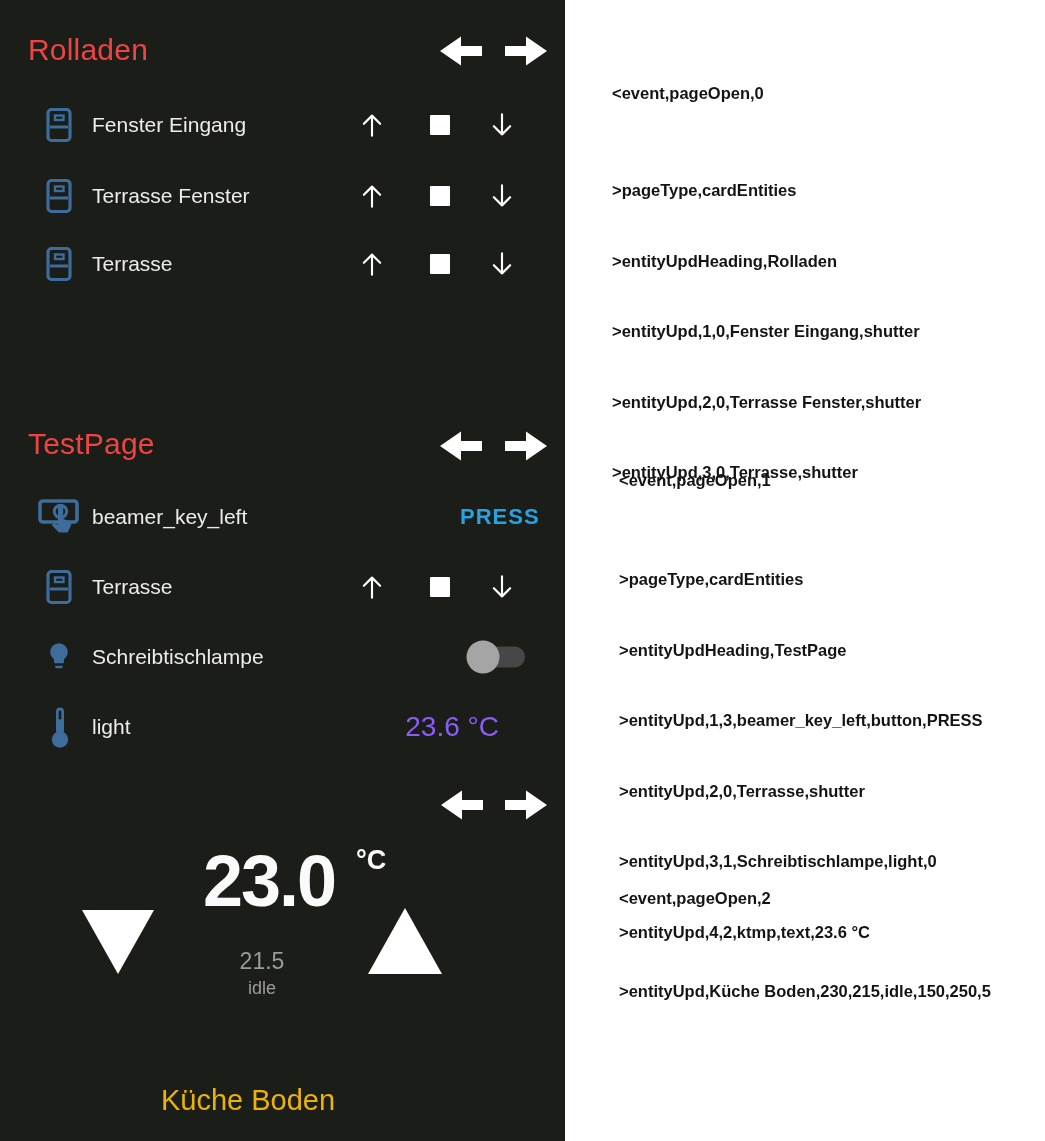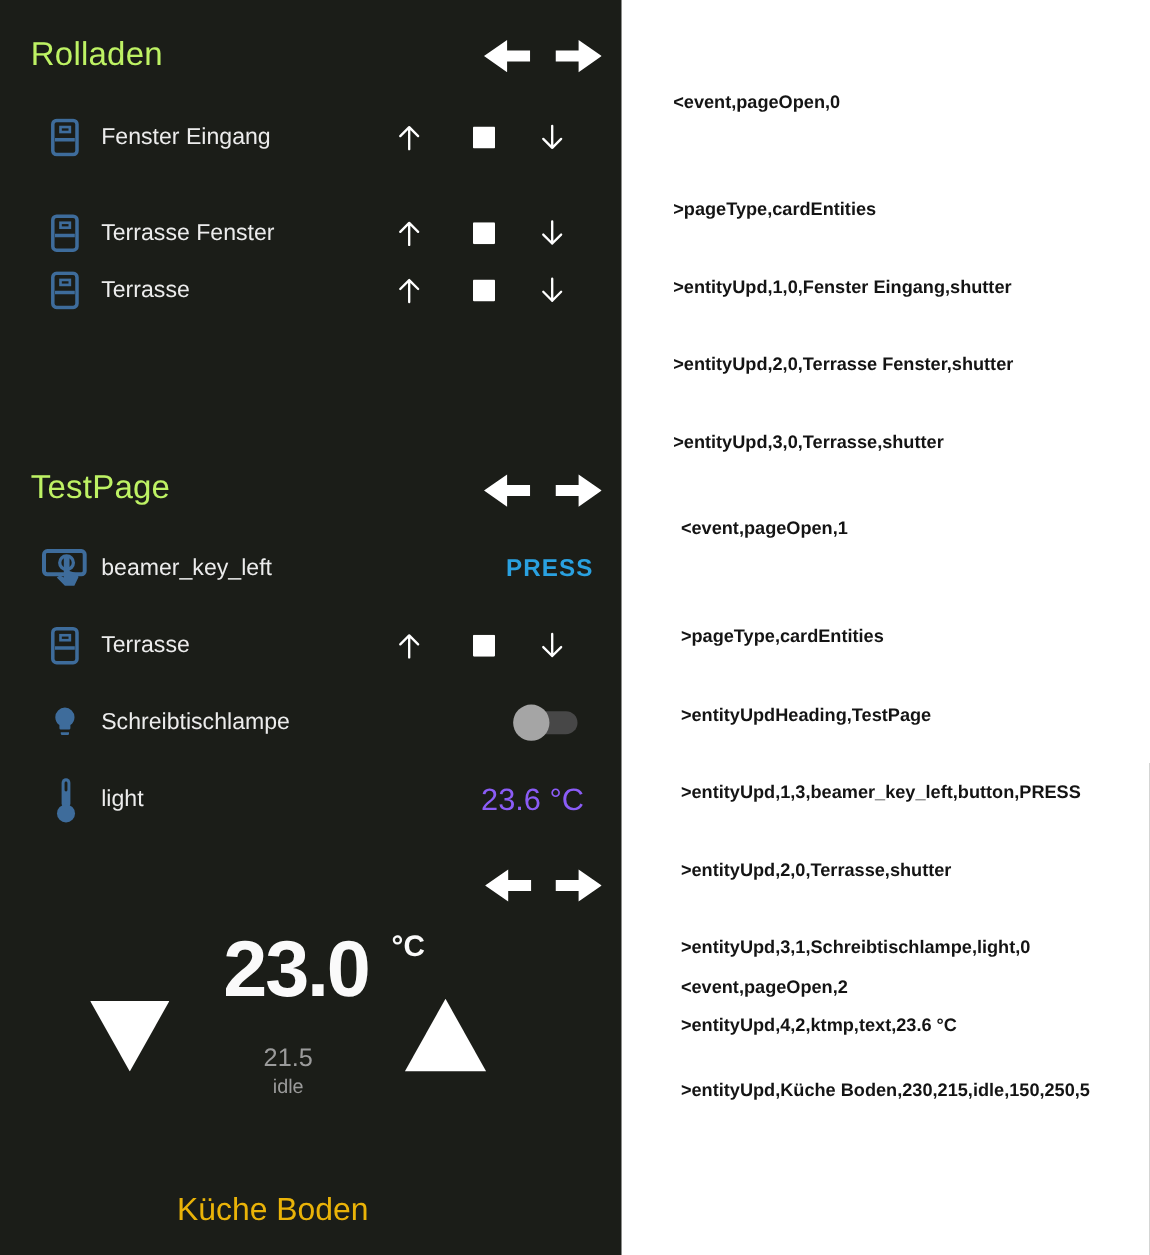--- a/index.html
+++ b/index.html
@@ -1,25 +1,25 @@
 <!DOCTYPE html>
 <html><head>
 <meta charset="utf-8">
 <style>
   html,body{margin:0;padding:0;background:#fff;}
   .stage{position:relative;width:1045px;height:1141px;background:#ffffff;overflow:hidden;
          font-family:"Liberation Sans",sans-serif;}
   .panel{position:absolute;left:0;top:0;width:565px;height:1141px;background:#1b1d18;}
 
   
-  .hdr-title{position:absolute;color:#bef264;font-size:30px;font-weight:400;letter-spacing:.2px;}
+  .hdr-title{position:absolute;color:#ef4444;font-size:30px;font-weight:400;letter-spacing:.2px;}
   .nav-btn{position:absolute;width:42px;height:33px;display:flex;align-items:center;justify-content:center;}
 
   
-  .erow{position:absolute;left:0;width:527px;height:48px;padding-left:32px;}
+  .erow{position:absolute;left:0;width:527px;height:48px;}
   .eicon{position:absolute;top:50%;transform:translateY(-50%);display:flex;}
   .elabel{position:absolute;left:92px;top:50%;transform:translateY(-50%);
           color:#ececec;font-size:21px;font-weight:400;white-space:nowrap;}
   .ctl{position:absolute;top:50%;transform:translateY(-50%);display:flex;}
   .press{position:absolute;left:460px;top:50%;transform:translateY(-50%);
          color:#2aa1e0;font-size:22px;font-weight:700;letter-spacing:1px;}
   .txtval{position:absolute;right:28px;top:50%;transform:translateY(-50%);
           color:#8b5cf6;font-size:28px;white-space:nowrap;}
   .toggle{position:absolute;left:466px;top:638px;}
 
@@ -77,21 +77,21 @@
   <svg width="20" height="20" viewBox="0 0 20 20">
     <rect x="0" y="0" width="20" height="20" rx="1" fill="#ffffff"></rect>
   </svg>
 </span>
         <span class="ctl icon-slot" style="left:487px;">
   <svg width="30" height="31" viewBox="0 0 24 24">
     <path fill="none" stroke="#ffffff" stroke-width="1.7" stroke-linecap="round" stroke-linejoin="round" d="M12 3.5v16M5.5 13l6.5 6.5L18.5 13"></path>
   </svg>
 </span>
       </div>
-      <div class="erow" style="top:188px;text-align:center;">
+      <div class="erow" style="top:172px;text-align:center;">
         <span class="eicon icon-slot" style="left:46px;">
   <svg width="26" height="35" viewBox="0 0 26 35">
     <rect x="2" y="2" width="22" height="31" rx="3.5" fill="none" stroke="#3e6c9b" stroke-width="3.2"></rect>
     <rect x="9" y="8" width="8.5" height="4.5" fill="none" stroke="#3e6c9b" stroke-width="2.4"></rect>
     <line x1="4" y1="19.5" x2="22" y2="19.5" stroke="#3e6c9b" stroke-width="3.2"></line>
   </svg>
 </span>
         <span class="elabel">Terrasse Fenster</span>
         <span class="ctl icon-slot" style="left:357px;">
   <svg width="30" height="31" viewBox="0 0 24 24">
@@ -244,20 +244,21 @@
       <span class="temp-target">21.5</span>
       <span class="temp-state">idle</span>
       <span class="thermo-title">Küche Boden</span>
     </div>
   </div>
 
   <div>
     <div class="ann-line" style="left:612px;top:82px;">&lt;event,pageOpen,0</div>
     <div class="ann-line ann-responses" style="left:612px;top:132px;">
       <div>&gt;pageType,cardEntities</div>
+      <div>&gt;entityUpdHeading,Rolladen</div>
       <div>&gt;entityUpd,1,0,Fenster Eingang,shutter</div>
       <div>&gt;entityUpd,2,0,Terrasse Fenster,shutter</div>
       <div>&gt;entityUpd,3,0,Terrasse,shutter</div>
     </div>
   </div>
 
   <div>
     <div class="ann-line" style="left:619px;top:469px;">&lt;event,pageOpen,1</div>
     <div class="ann-line ann-responses" style="left:619px;top:521px;">
       <div>&gt;pageType,cardEntities</div>

